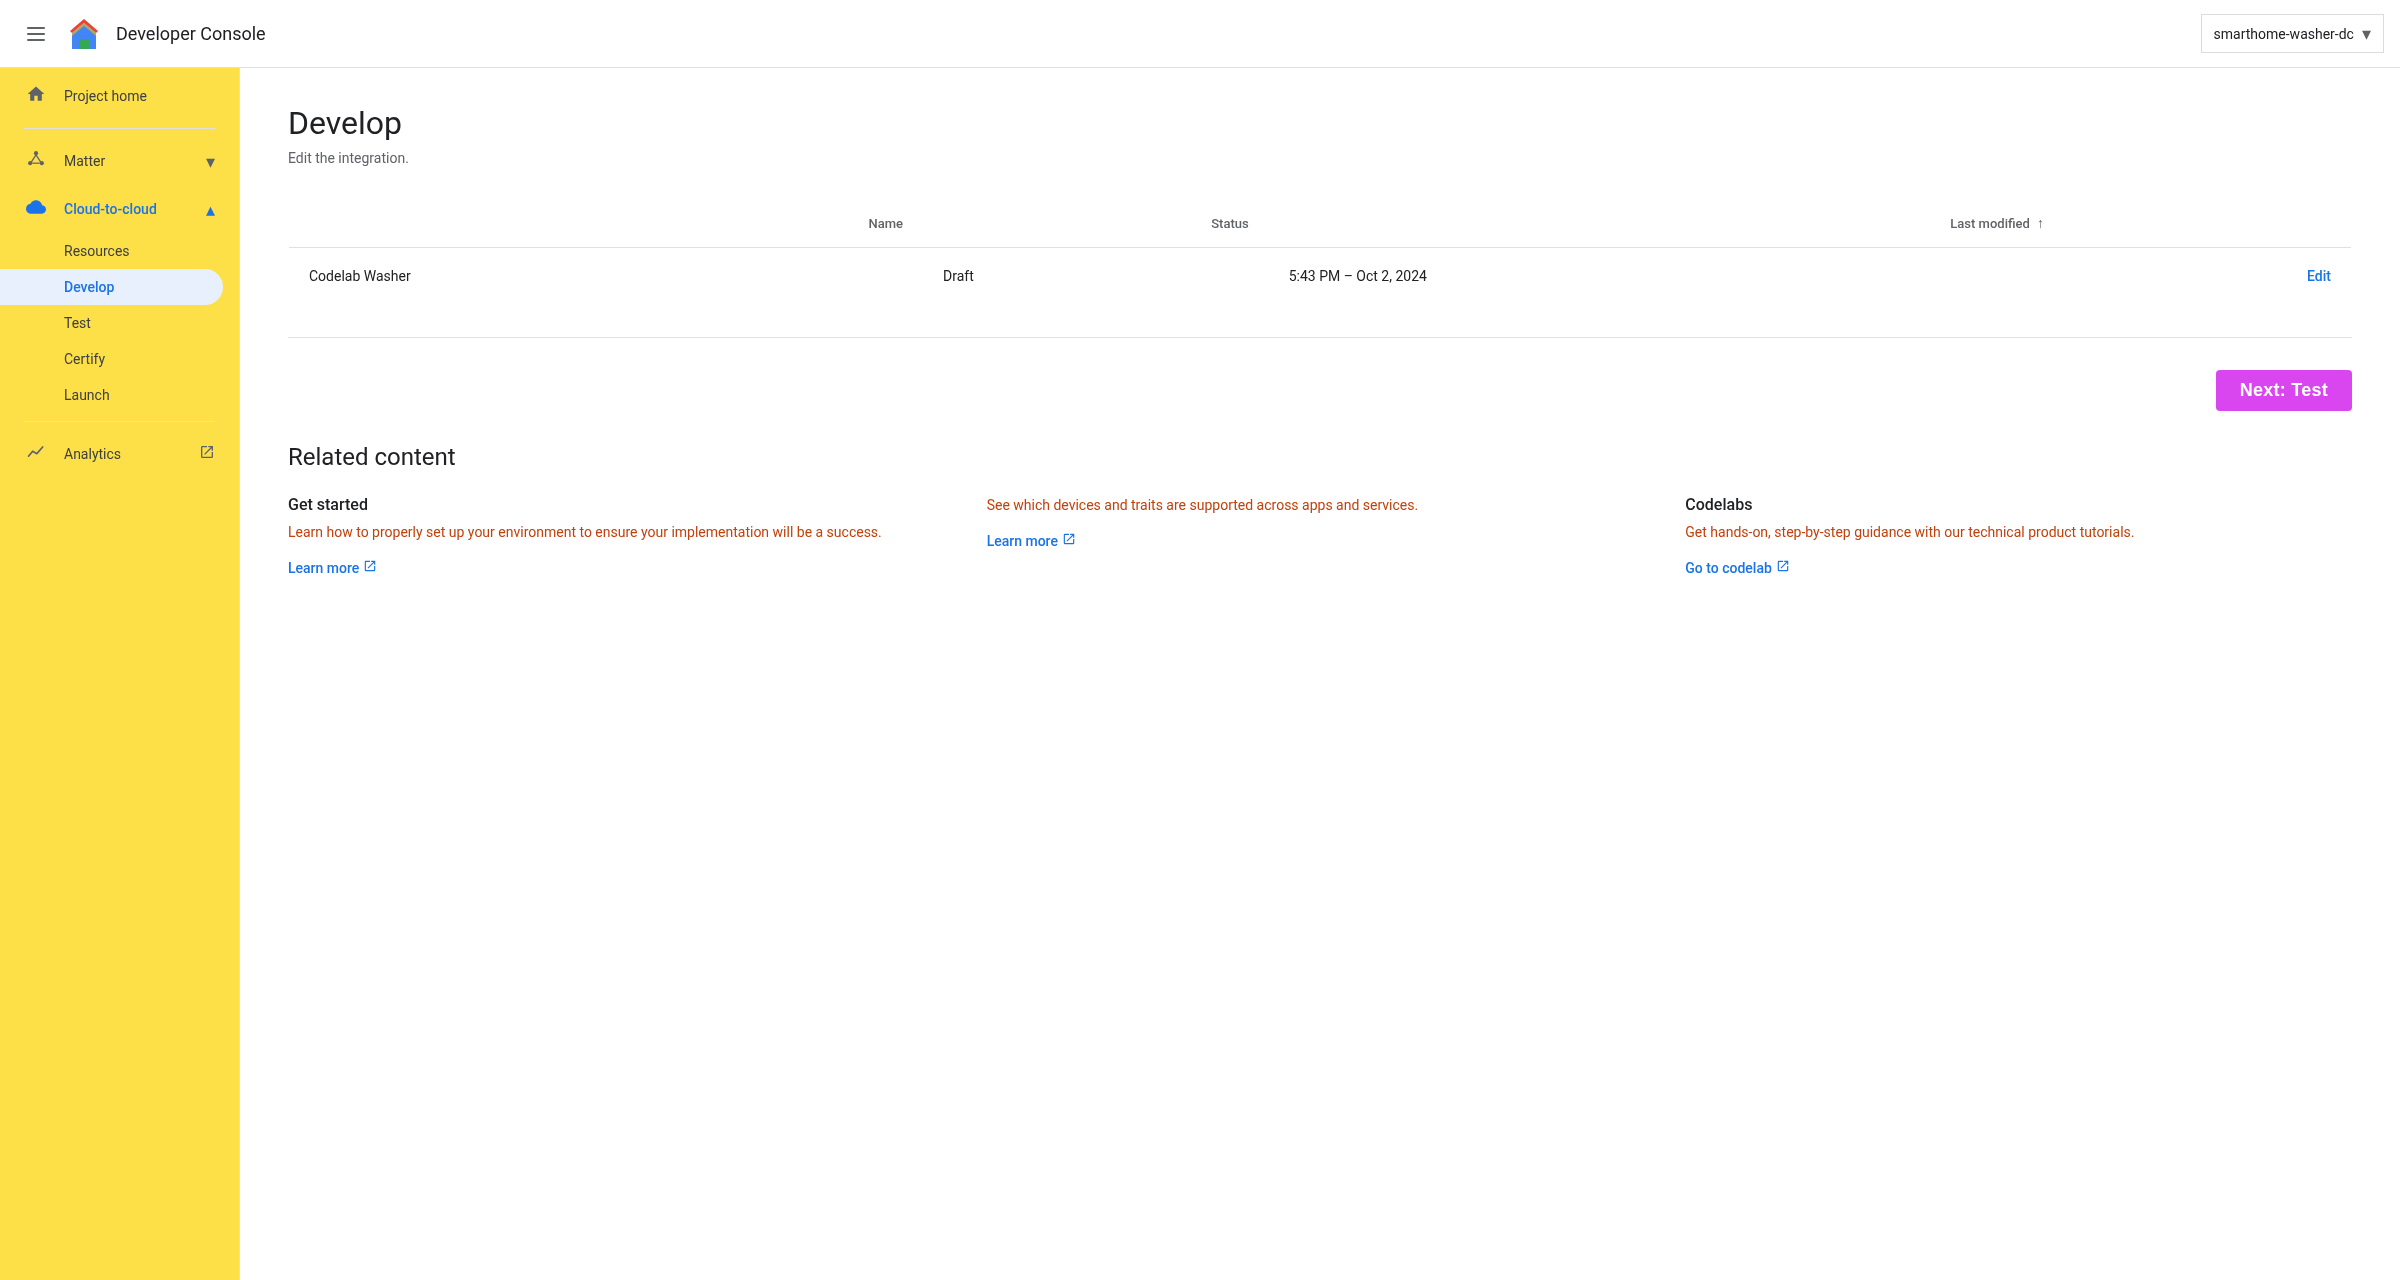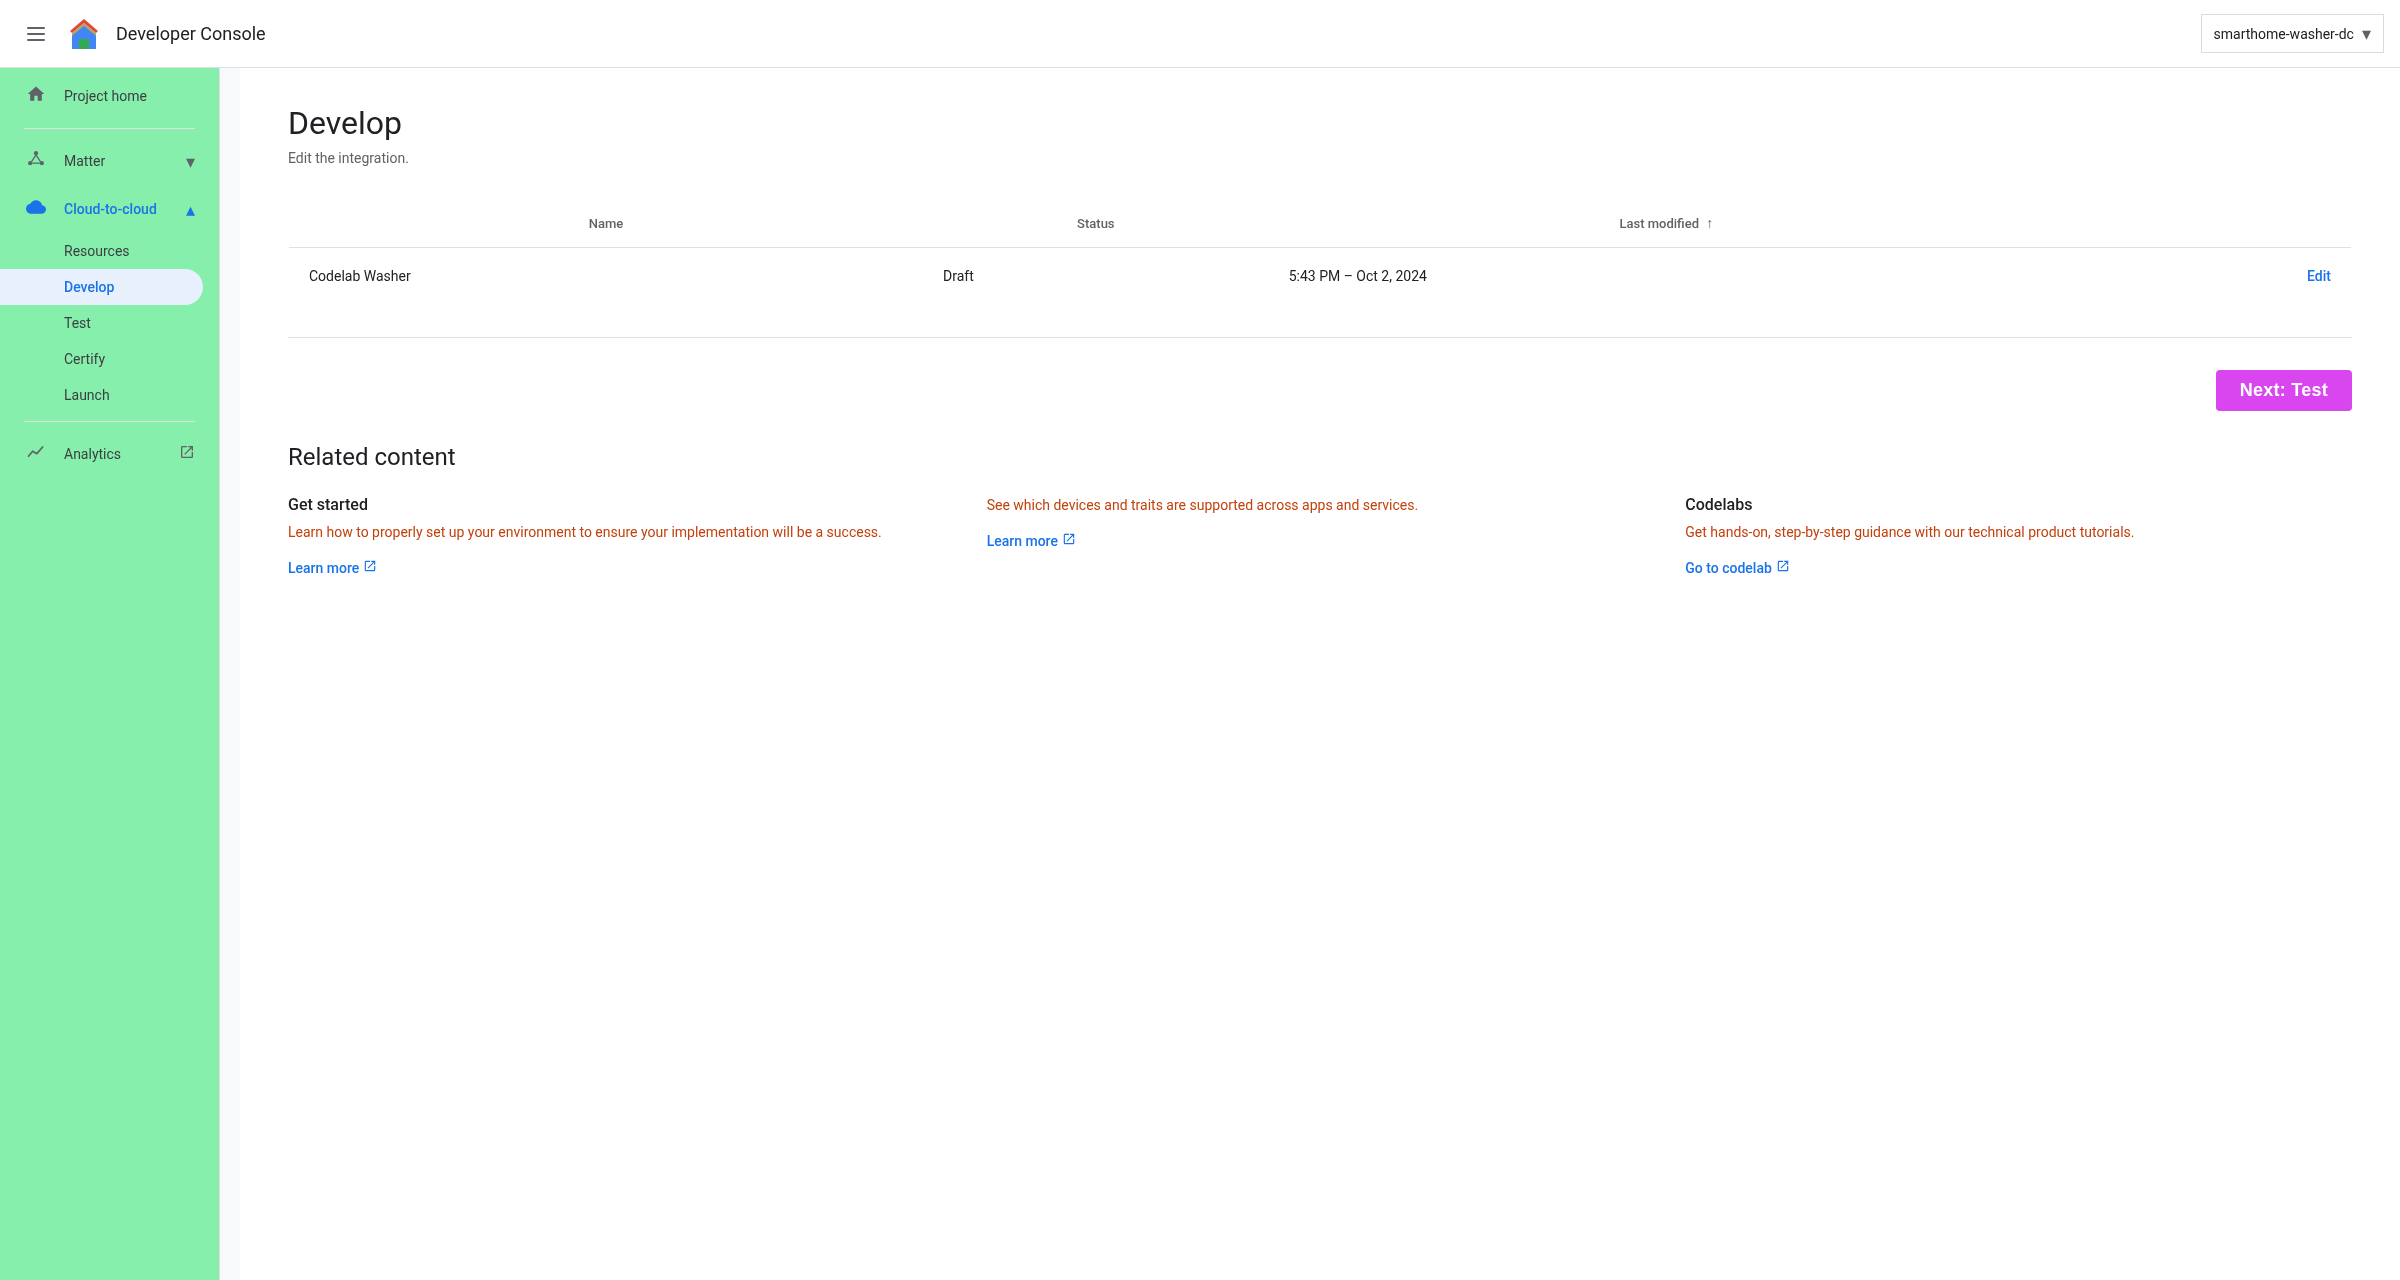--- a/index.html
+++ b/index.html
@@ -53,22 +53,22 @@
 
     
     .app-layout {
       display: flex;
       margin-top: 64px;
       min-height: calc(100vh - 64px);
     }
 
     
     .sidebar {
-      width: 220px;
-      background: #86efac;
+      width: 240px;
+      background: #fde047;
       border-right: 1px solid #e0e0e0;
       flex-shrink: 0;
       padding: 8px 0;
       position: fixed;
       top: 64px;
       left: 0;
       bottom: 0;
       overflow-y: auto;
     }
     .sidebar-item {
@@ -137,21 +137,21 @@
 
     
     .data-table {
       width: 100%;
       border: 1px solid #e0e0e0;
       border-radius: 8px;
       border-collapse: collapse;
       overflow: hidden;
     }
     .data-table th {
-      text-align: center;
+      text-align: right;
       padding: 16px 20px;
       font-size: 13px;
       font-weight: 500;
       color: #5f6368;
       border-bottom: 1px solid #e0e0e0;
       background: #fff;
     }
     .data-table td {
       padding: 20px 20px;
       font-size: 14px;

